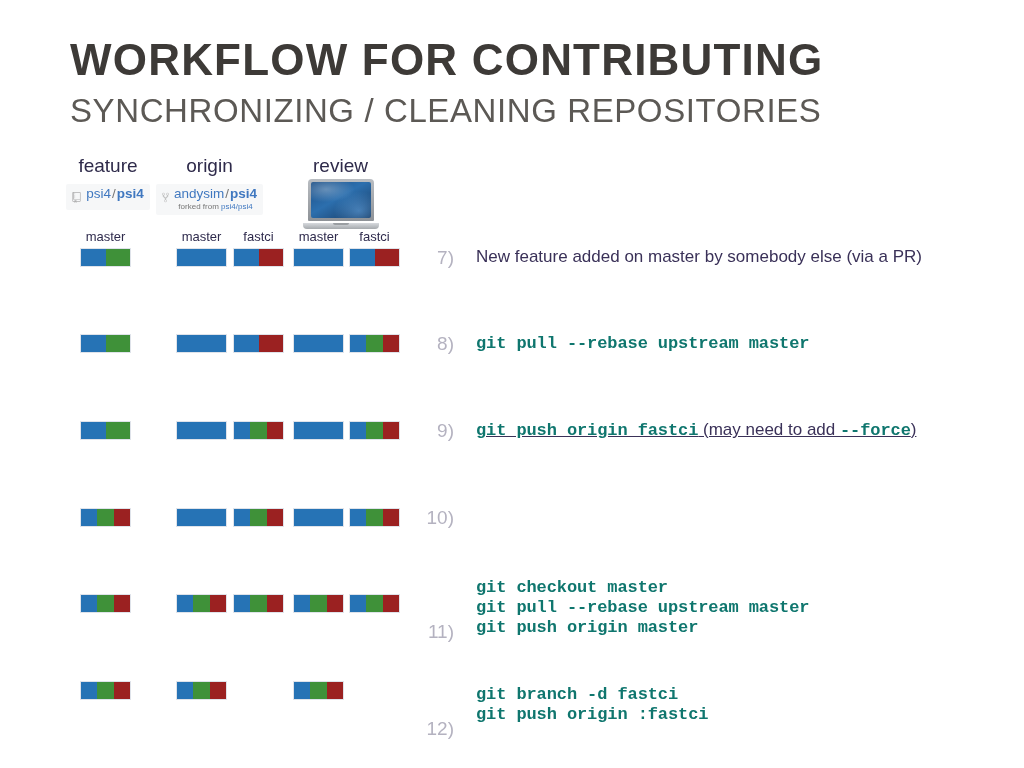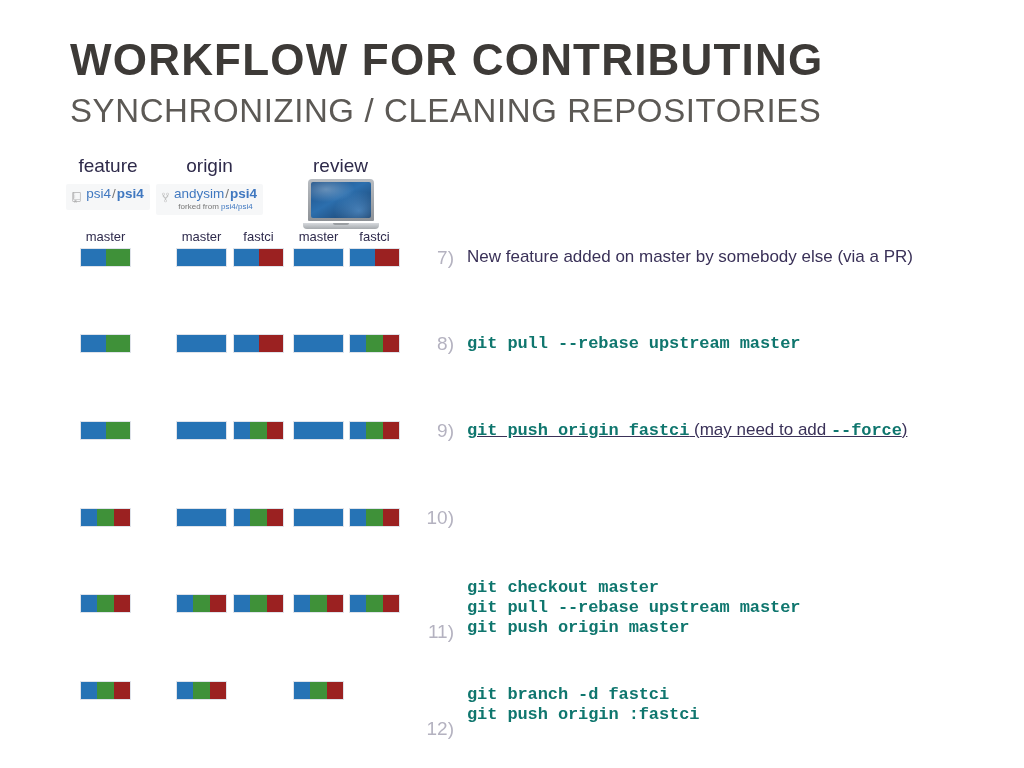--- a/index.html
+++ b/index.html
@@ -112,21 +112,21 @@
   .step-num {
     color: #b4b2c0;
     font-size: 19px;
     font-family: "Liberation Sans", sans-serif;
     width: 30px;
     text-align: right;
     flex: 0 0 30px;
     line-height: 1.15;
   }
   .step-body {
-    margin-left: 13px;
+    margin-left: 22px;
     color: #3a3158;
     font-size: 17px;
     line-height: 1.17;
     white-space: nowrap;
   }
   .mono {
     font-family: "Liberation Mono", "DejaVu Sans Mono", monospace;
     font-weight: bold;
     font-size: 17px;
     color: #0f766e;

